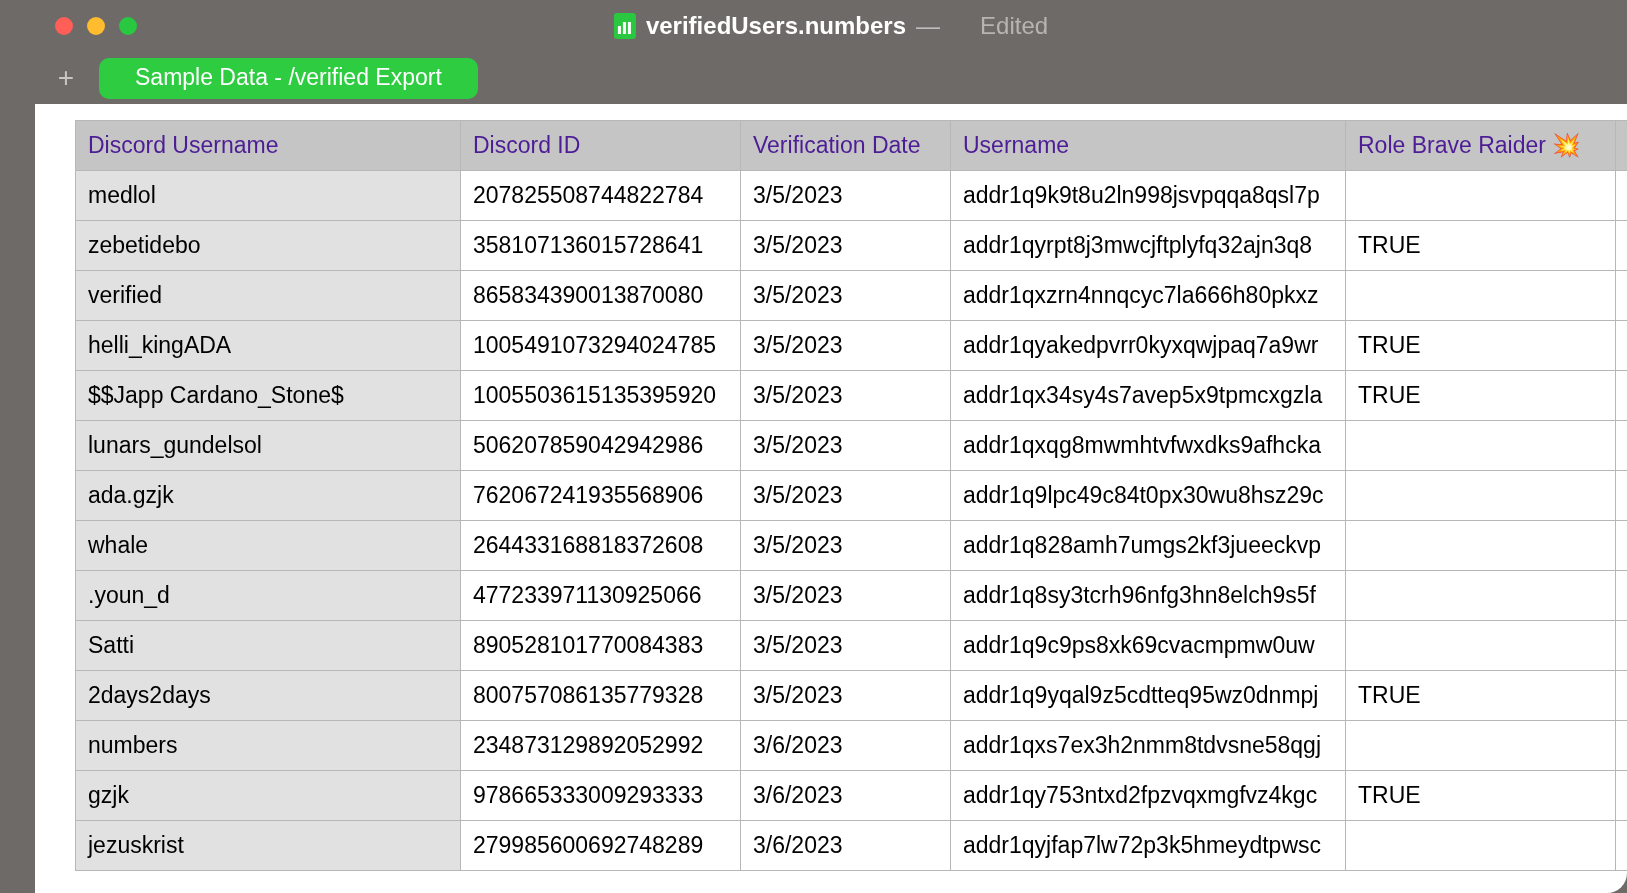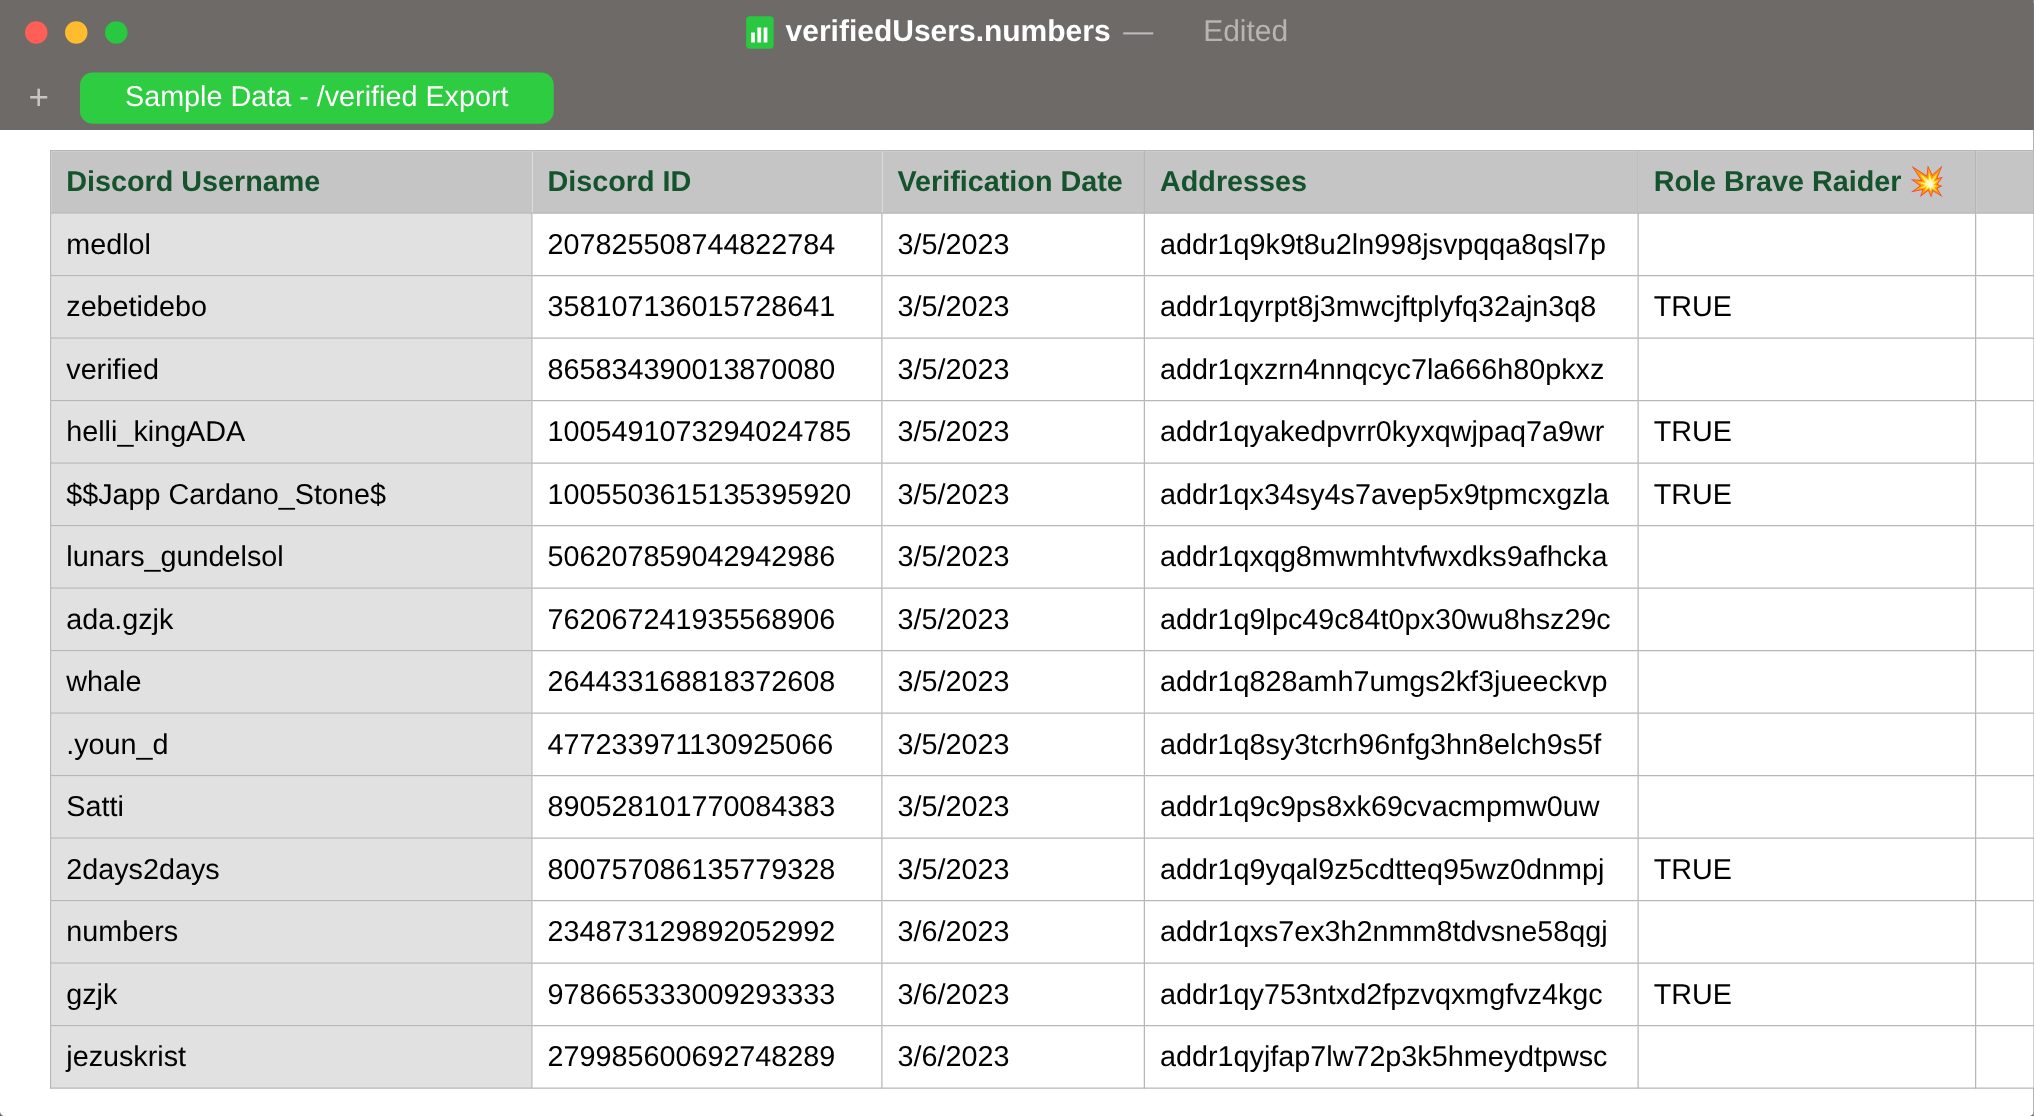--- a/index.html
+++ b/index.html
@@ -7,24 +7,25 @@
       font-family: -apple-system, BlinkMacSystemFont, "Helvetica Neue", Arial, sans-serif;
       background: #6e6a67;
       width: 1627px;
       height: 893px;
       overflow: hidden;
     }
     .window {
       width: 100%;
       height: 100%;
       background: #6e6a67;
-      border-radius: 4px;
+      border-radius: 20px;
       overflow: hidden;
       display: flex;
       flex-direction: column;
+      padding-left: 35px;
     }
     .titlebar {
       height: 52px;
       background: #6e6a67;
       display: flex;
       align-items: center;
       padding: 0 20px;
       position: relative;
     }
     .traffic-lights {
@@ -117,22 +118,22 @@
       padding: 8px 12px;
       font-size: 23px;
       text-align: left;
       white-space: nowrap;
       overflow: hidden;
       height: 50px;
       vertical-align: middle;
     }
     .spreadsheet th {
       background: #c5c5c5;
-      font-weight: 700;
-      color: #14532d;
+      font-weight: 400;
+      color: #4c1d95;
     }
     .spreadsheet td.rowhead {
       background: #e1e1e1;
       font-weight: 400;
       color: #000;
     }
     .spreadsheet td {
       background: #fff;
       color: #000;
       font-weight: 400;
@@ -176,21 +177,21 @@
           <col class="c-date">
           <col class="c-addr">
           <col class="c-role">
           <col class="c-extra">
       </colgroup>
       <thead>
         <tr>
           <th>Discord Username</th>
           <th>Discord ID</th>
           <th>Verification Date</th>
-          <th>Addresses</th>
+          <th>Username</th>
           <th>Role Brave Raider 💥</th>
           <th></th>
         </tr>
       </thead>
       <tbody id="tbody">
           <tr>
             <td class="rowhead">medlol</td>
             <td>207825508744822784</td>
             <td>3/5/2023</td>
             <td>addr1q9k9t8u2ln998jsvpqqa8qsl7p</td>

